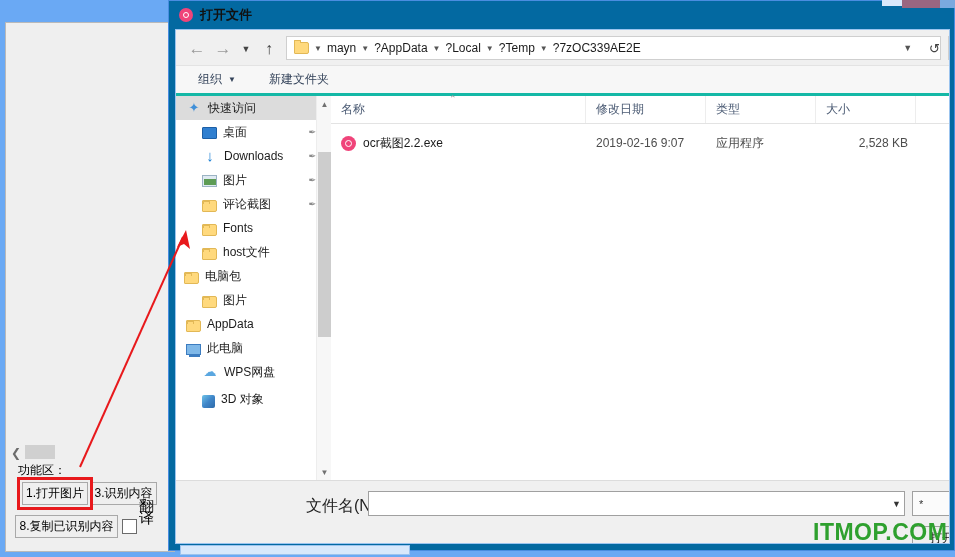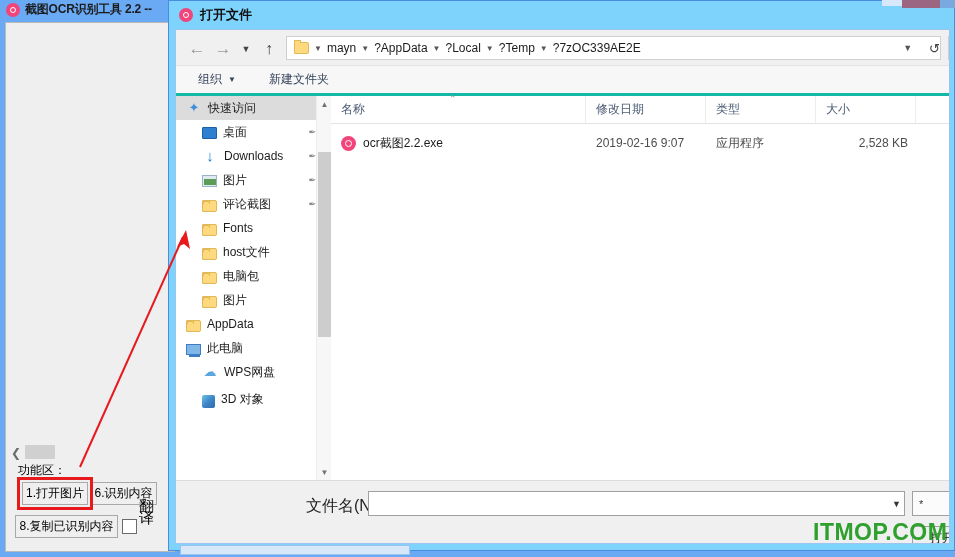--- a/index.html
+++ b/index.html
@@ -45,21 +45,21 @@
 
   #translate-chk{left:122px;top:519px;width:15px;height:15px;background:#fff;
     border:1px solid #6b6b6b;box-sizing:border-box;}
   #translate-label{left:139px;top:500px;width:13px;font-size:15px;color:#000;
     line-height:12px;word-break:break-all;}
 
   
   #red-arrow{left:0;top:0;width:955px;height:557px;pointer-events:none;}
 
   
-  #dialog{left:168px;top:0;width:787px;height:551px;background:#7dd3fc;
+  #dialog{left:168px;top:0;width:787px;height:551px;background:#0369a1;
     border:1px solid #4a8de0;box-sizing:border-box;}
   #dlg-titlebar{left:0;top:0;width:787px;height:28px;display:flex;align-items:center;
     padding-left:10px;box-sizing:border-box;}
   #dlg-title-text{font-size:13px;font-weight:bold;color:#111;margin-left:7px;}
 
   #dlg-client{left:6px;top:28px;width:775px;height:515px;background:#fff;
     border:1px solid #9bc4ef;box-sizing:border-box;overflow:hidden;}
 
   
   #navbar{left:0;top:0;width:773px;height:36px;background:#f0f0f0;
@@ -174,34 +174,30 @@
   #tr-b{left:902px;top:0;width:52px;height:8px;background:#9a6681;}
   #tr-c{left:940px;top:0;width:15px;height:8px;background:#7aa9df;}
 
   #watermark{left:813px;top:519px;font-size:23px;font-weight:bold;color:#2ea02e;
     letter-spacing:0.5px;white-space:nowrap;}
 </style>
 </head>
 <body>
 
 <div class="abs" id="app-window">
-  <div class="abs" id="app-titlebar">
-    <span class="cam-icon"></span>
-    <span id="app-title-text">截图OCR识别工具 2.2 --</span>
-  </div>
   <div class="abs" id="app-body"></div>
   <div class="abs" id="app-canvas"></div>
 
   <div class="abs" id="collapse-caret">❮</div>
   <div class="abs" id="collapse-box"></div>
 
   <div class="abs" id="func-label">功能区：</div>
 
   <div class="abs app-btn" id="btn-open">1.打开图片</div>
-  <div class="abs app-btn" id="btn-recog">6.识别内容</div>
+  <div class="abs app-btn" id="btn-recog">3.识别内容</div>
   <div class="abs app-btn" id="btn-copy">8.复制已识别内容</div>
   <div class="abs" id="open-highlight"></div>
 
   <div class="abs" id="translate-chk"></div>
   <div class="abs" id="translate-label">翻译</div>
 </div>
 
 <div class="abs" id="dialog">
   <div class="abs" id="dlg-titlebar">
     <span class="cam-icon"></span>
@@ -269,21 +265,21 @@
           <span class="pin" style="font-size: 9px; color: rgb(138, 138, 138); right: 14px; top: 7px; transform: none;">✒</span>
         </div>
         <div class="tree-row" style="padding-left: 26px;">
           <span class="tw-ico ic-folder"></span>
           <span class="tw-label">Fonts</span>
         </div>
         <div class="tree-row" style="padding-left: 26px;">
           <span class="tw-ico ic-folder"></span>
           <span class="tw-label">host文件</span>
         </div>
-        <div class="tree-row" style="padding-left: 26px;">
+        <div class="tree-row" style="padding-left: 8px;">
           <span class="tw-ico ic-folder"></span>
           <span class="tw-label">电脑包</span>
         </div>
         <div class="tree-row" style="padding-left: 26px;">
           <span class="tw-ico ic-folder"></span>
           <span class="tw-label">图片</span>
         </div>
         <div class="tree-row" style="padding-left: 10px;">
           <span class="tw-ico ic-folder"></span>
           <span class="tw-label">AppData</span>

